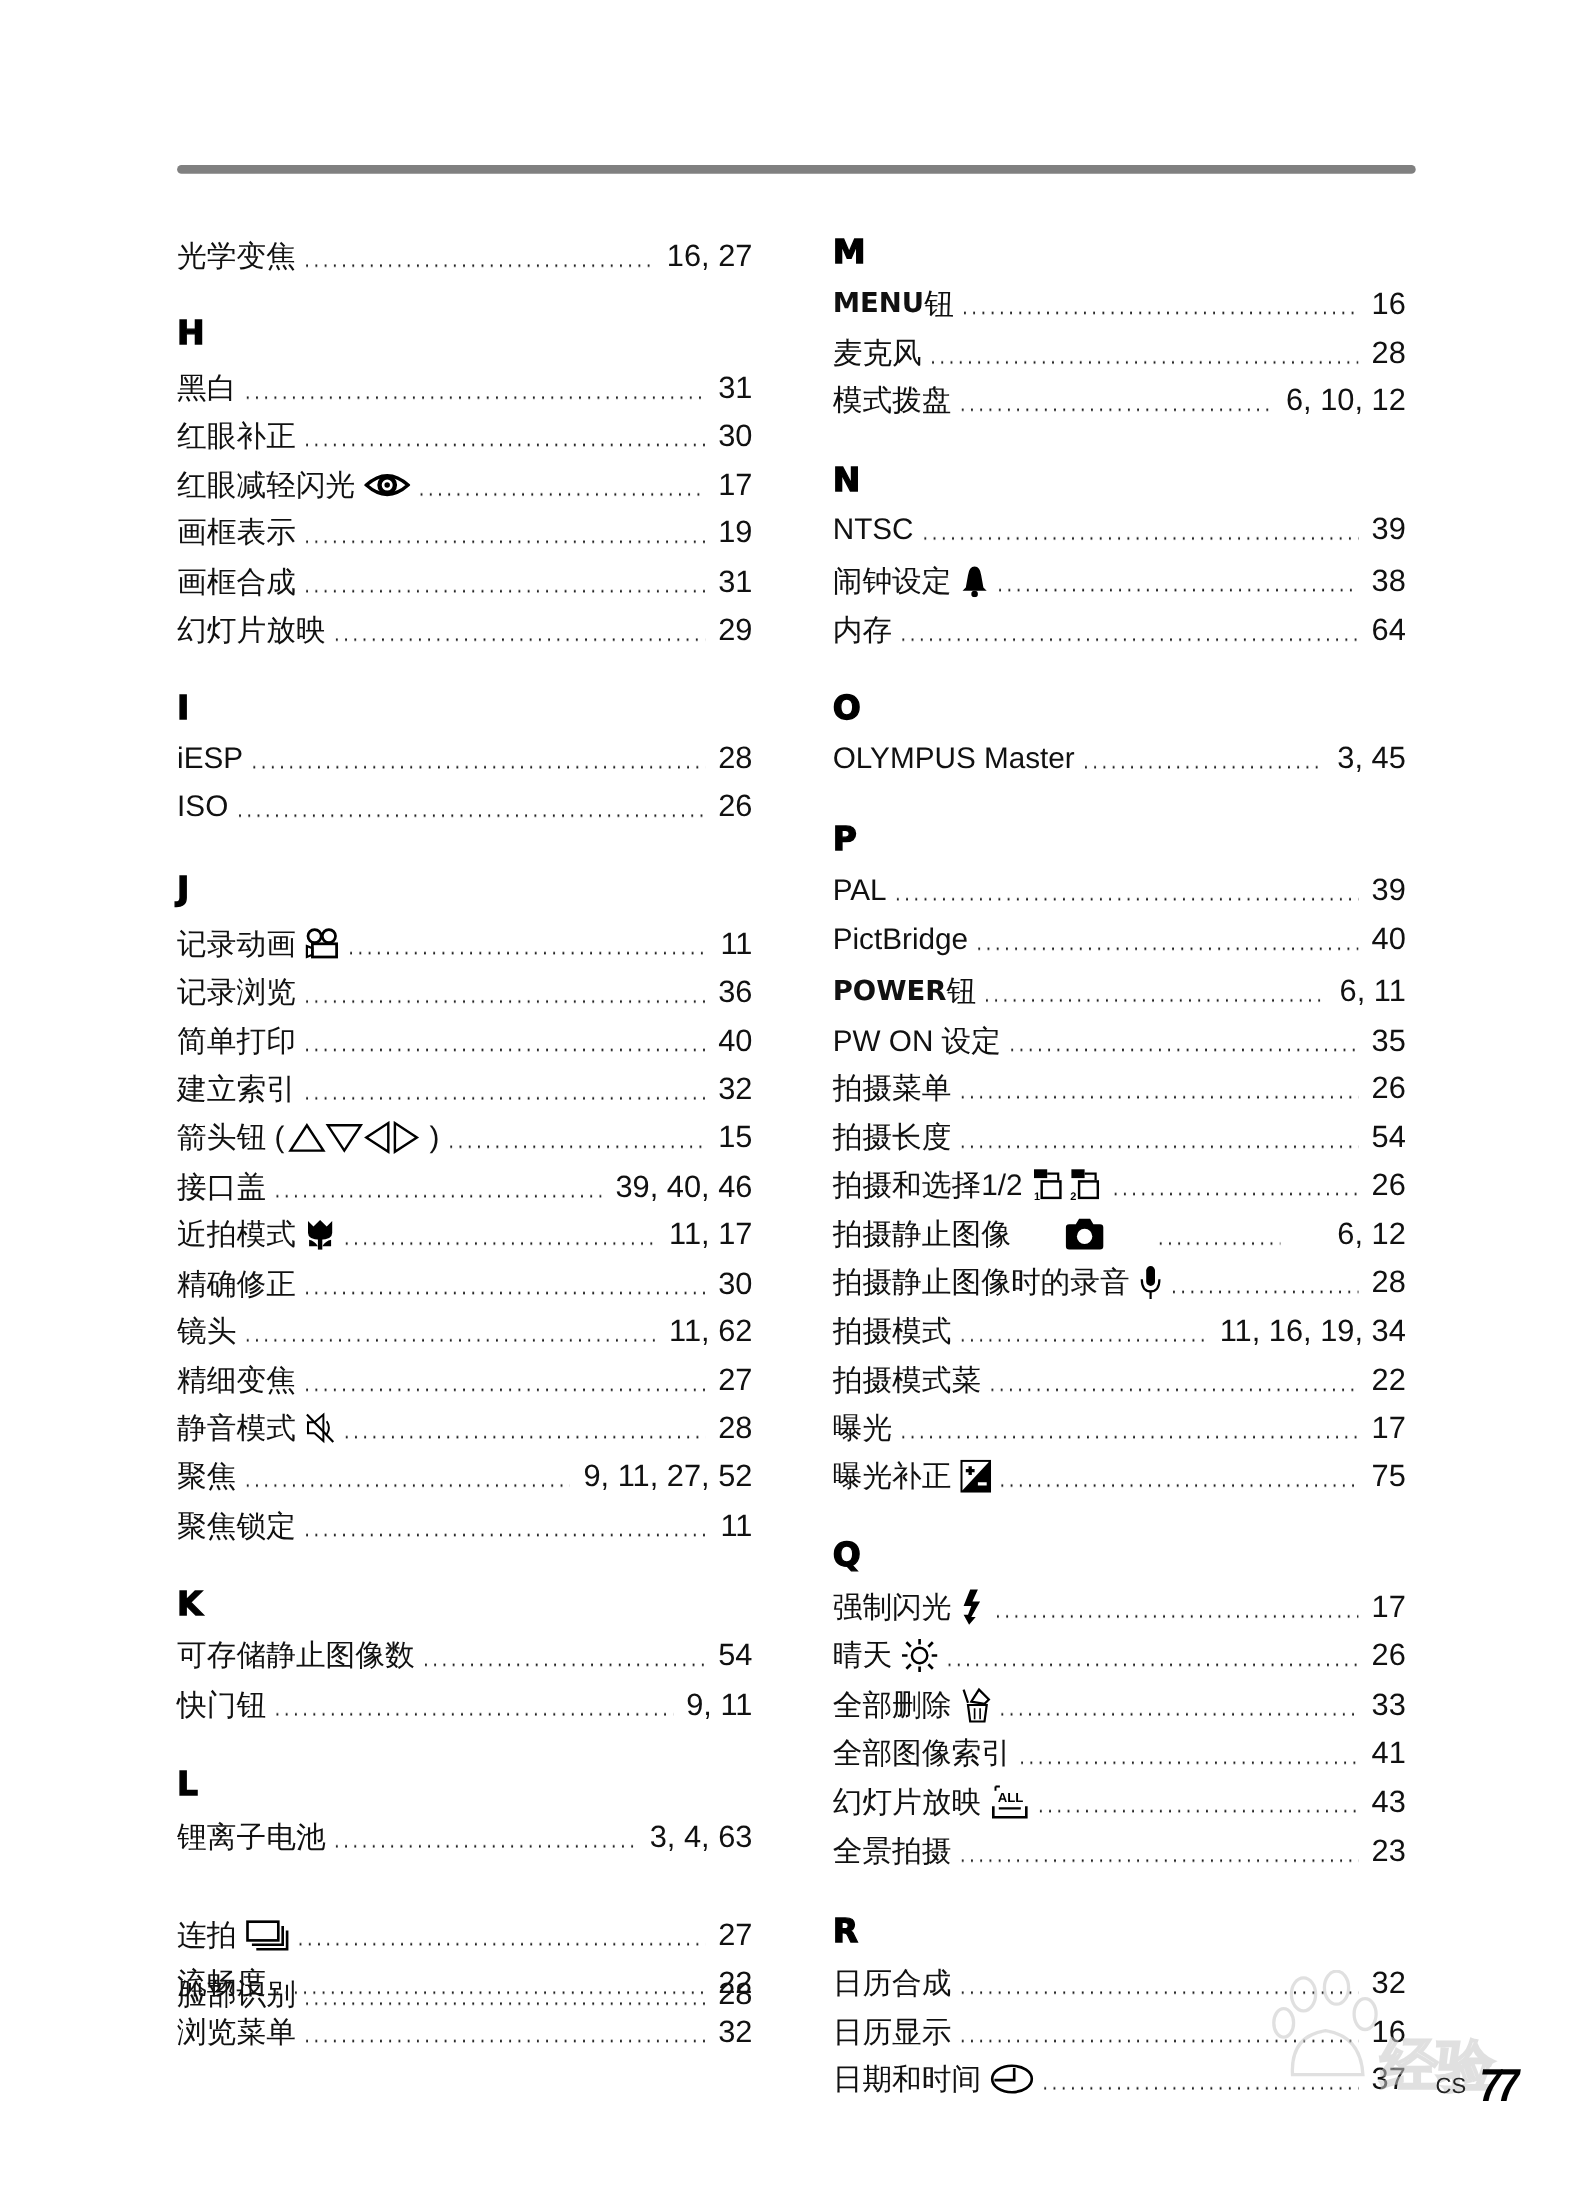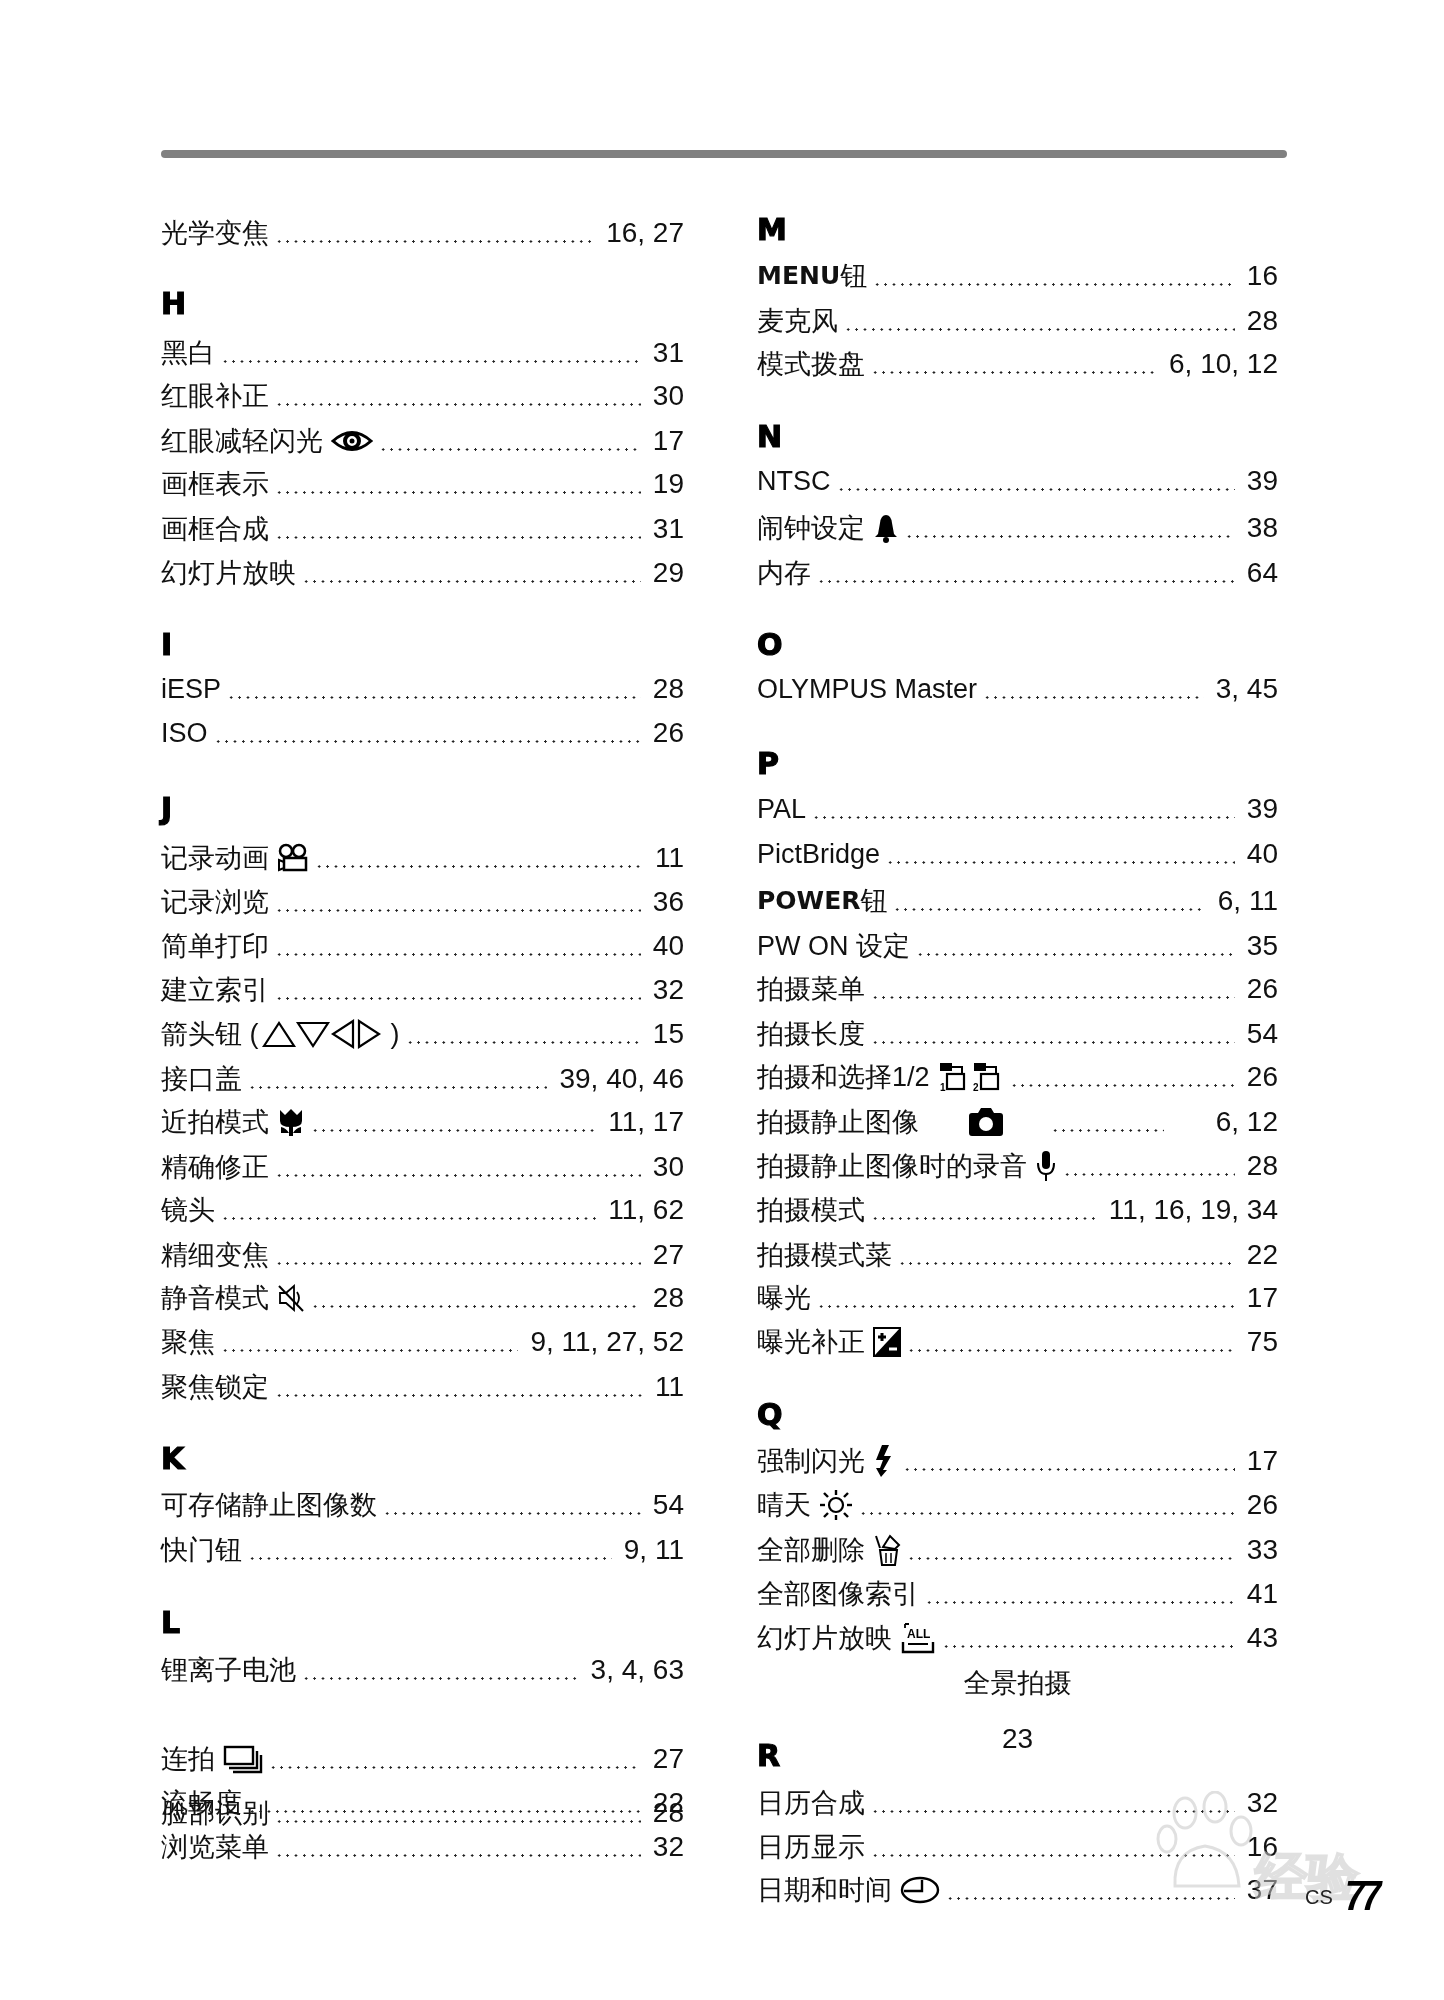--- a/index.html
+++ b/index.html
@@ -440,21 +440,21 @@
         <svg width="36" height="32" viewBox="0 0 36 32">
           <path d="M3 20 L3 30 L33 30 L33 20" fill="none" stroke="#000" stroke-width="2.4"></path>
           <path d="M8 22 L28 22" stroke="#000" stroke-width="2"></path>
           <text x="7" y="16" font-size="12" font-family="Liberation Sans, sans-serif" font-weight="bold">ALL</text>
           <path d="M5 2 L5 6 M5 2 L9 2" stroke="#000" stroke-width="1.8"></path>
         </svg>
       </span>
       <span class="leader"></span>
       <span class="pages">43</span>
     </div>
-    <div class="row" style="top: 1683px; flex-direction: column;">
+    <div class="row" style="top: 1683px;">
       <span class="label">全景拍摄</span>
       <span class="leader"></span>
       <span class="pages">23</span>
     </div>
     <div class="heading" style="top: 1756px;">R</div>
     <div class="row" style="top: 1803px;">
       <span class="label">日历合成</span>
       <span class="leader"></span>
       <span class="pages">32</span>
     </div>

